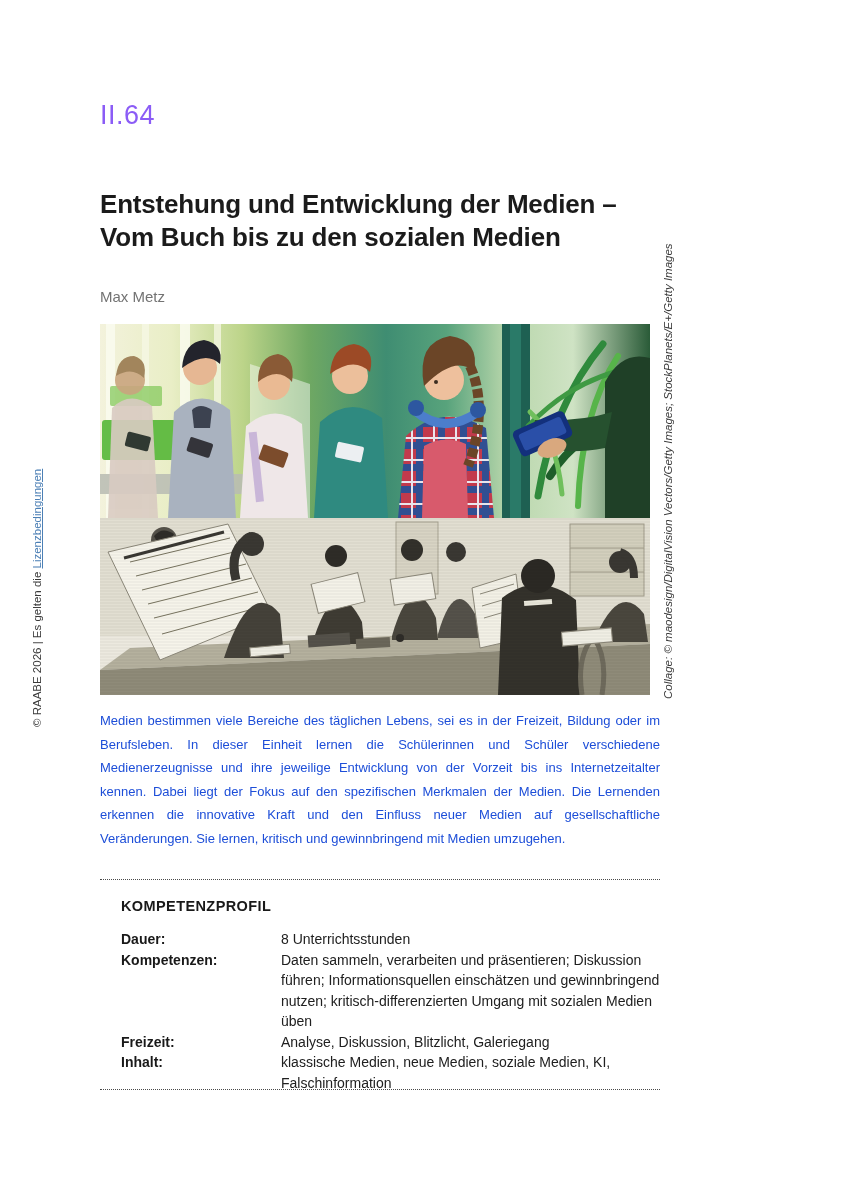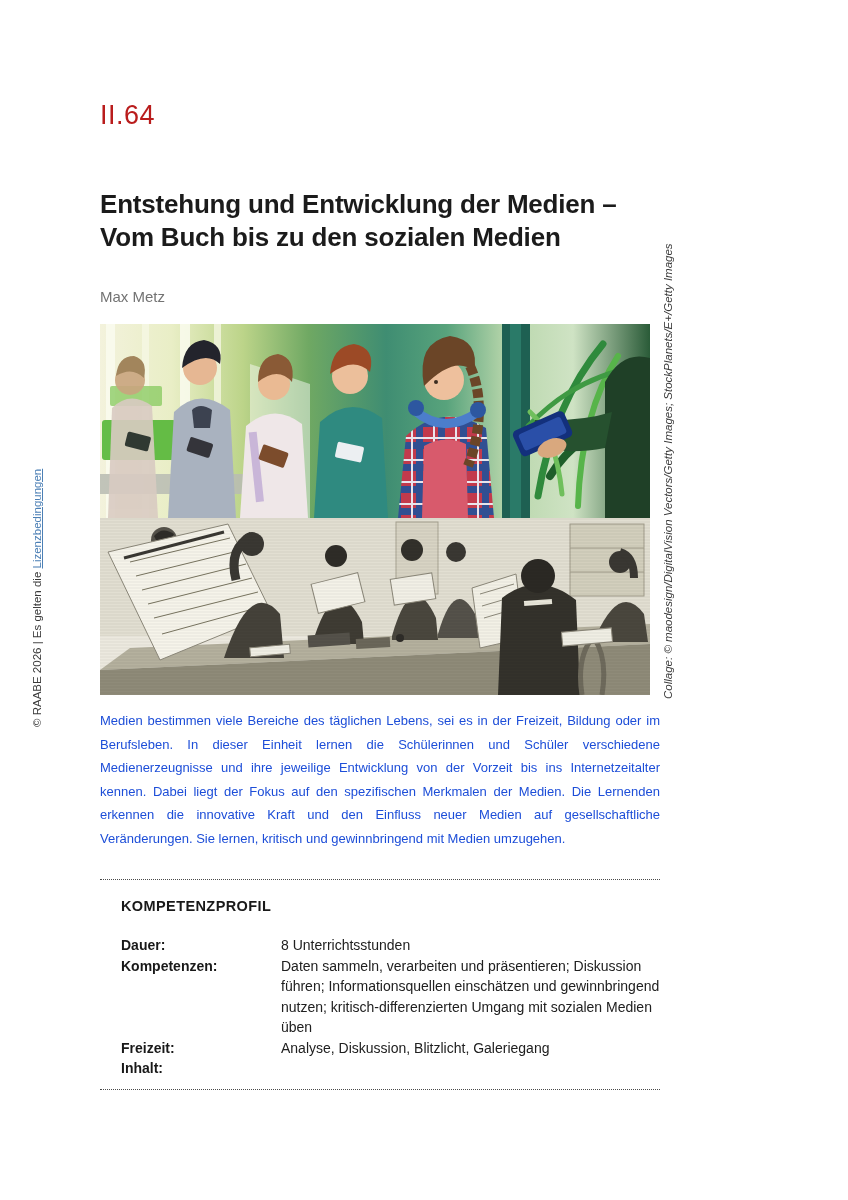--- a/index.html
+++ b/index.html
@@ -1,21 +1,21 @@
 <!DOCTYPE html>
 <html lang="de"><head>
 <meta charset="utf-8">
 <style>
   * { margin:0; padding:0; box-sizing:border-box; }
   html,body { background:#ffffff; }
   body { font-family:"Liberation Sans","DejaVu Sans",sans-serif; color:#1f1f1f; }
   .page { position:relative; width:848px; height:1200px; background:#fff; overflow:hidden; margin:0 auto; }
 
   .unit-code { position:absolute; left:100px; top:100px; font-size:27px; font-weight:400;
-               color:#b91c1c; letter-spacing:0.5px;text-align:right; }
+               color:#8b5cf6; letter-spacing:0.5px;text-align:right; }
   .series    { position:absolute; left:100px; top:146px; font-size:19px; font-weight:700;
                color:#21646b; }
   .title     { position:absolute; left:100px; top:188px; width:566px; font-size:26px;
                font-weight:700; line-height:1.25; color:#1b1b1b; letter-spacing:-0.2px; }
   .author    { position:absolute; left:100px; top:288px; font-size:15px; color:#737373; }
 
   .collage { position:absolute; left:100px; top:324px; width:550px; height:371px; }
   .collage svg { display:block; }
 
   .rot { position:absolute; white-space:nowrap; transform:rotate(-90deg);
@@ -27,21 +27,21 @@
   .intro { position:absolute; left:100px; top:709px; width:560px; font-size:13px;
            line-height:23.5px; text-align:justify; color:#1d4ed8; }
 
   .dotted-rule { position:absolute; left:100px; width:560px; height:0;
                  border-top:1.6px dotted #4a4a4a; }
   .rule-1 { top:879px; }
   .rule-2 { top:1089px; }
 
   .profile { position:absolute; left:121px; top:898px; width:548px; }
   .profile-heading { font-size:14.5px; font-weight:700; letter-spacing:0.4px; color:#191919; }
-  .profile-table { margin-top:21px; display:grid; grid-template-columns:160px 1fr;
+  .profile-table { margin-top:15px; display:grid; grid-template-columns:160px 1fr;
                    column-gap:0; row-gap:0; font-size:14px; line-height:20.5px; }
   .profile-label { font-weight:700; color:#191919; }
   .profile-value { color:#202020; }
 </style>
 </head>
 <body>
 
 <div class="page">
 
   <div class="unit-code">II.64</div>
@@ -227,18 +227,19 @@
   <div class="profile">
     <div class="profile-heading">KOMPETENZPROFIL</div>
     <div class="profile-table">
       <div class="profile-label">Dauer:</div>
       <div class="profile-value">8 Unterrichtsstunden</div>
       <div class="profile-label">Kompetenzen:</div>
       <div class="profile-value">Daten sammeln, verarbeiten und präsentieren; Diskussion führen; Informationsquellen einschätzen und gewinnbringend nutzen; kritisch-differenzierten Umgang mit sozialen Medien üben</div>
       <div class="profile-label">Freizeit:</div>
       <div class="profile-value">Analyse, Diskussion, Blitzlicht, Galeriegang</div>
       <div class="profile-label">Inhalt:</div>
+      <div class="profile-value">klassische Medien, neue Medien, soziale Medien, KI, Falschinformation</div>
     </div>
   </div>
 
   <div class="dotted-rule rule-2"></div>
 
 </div>
 
 </body></html>

